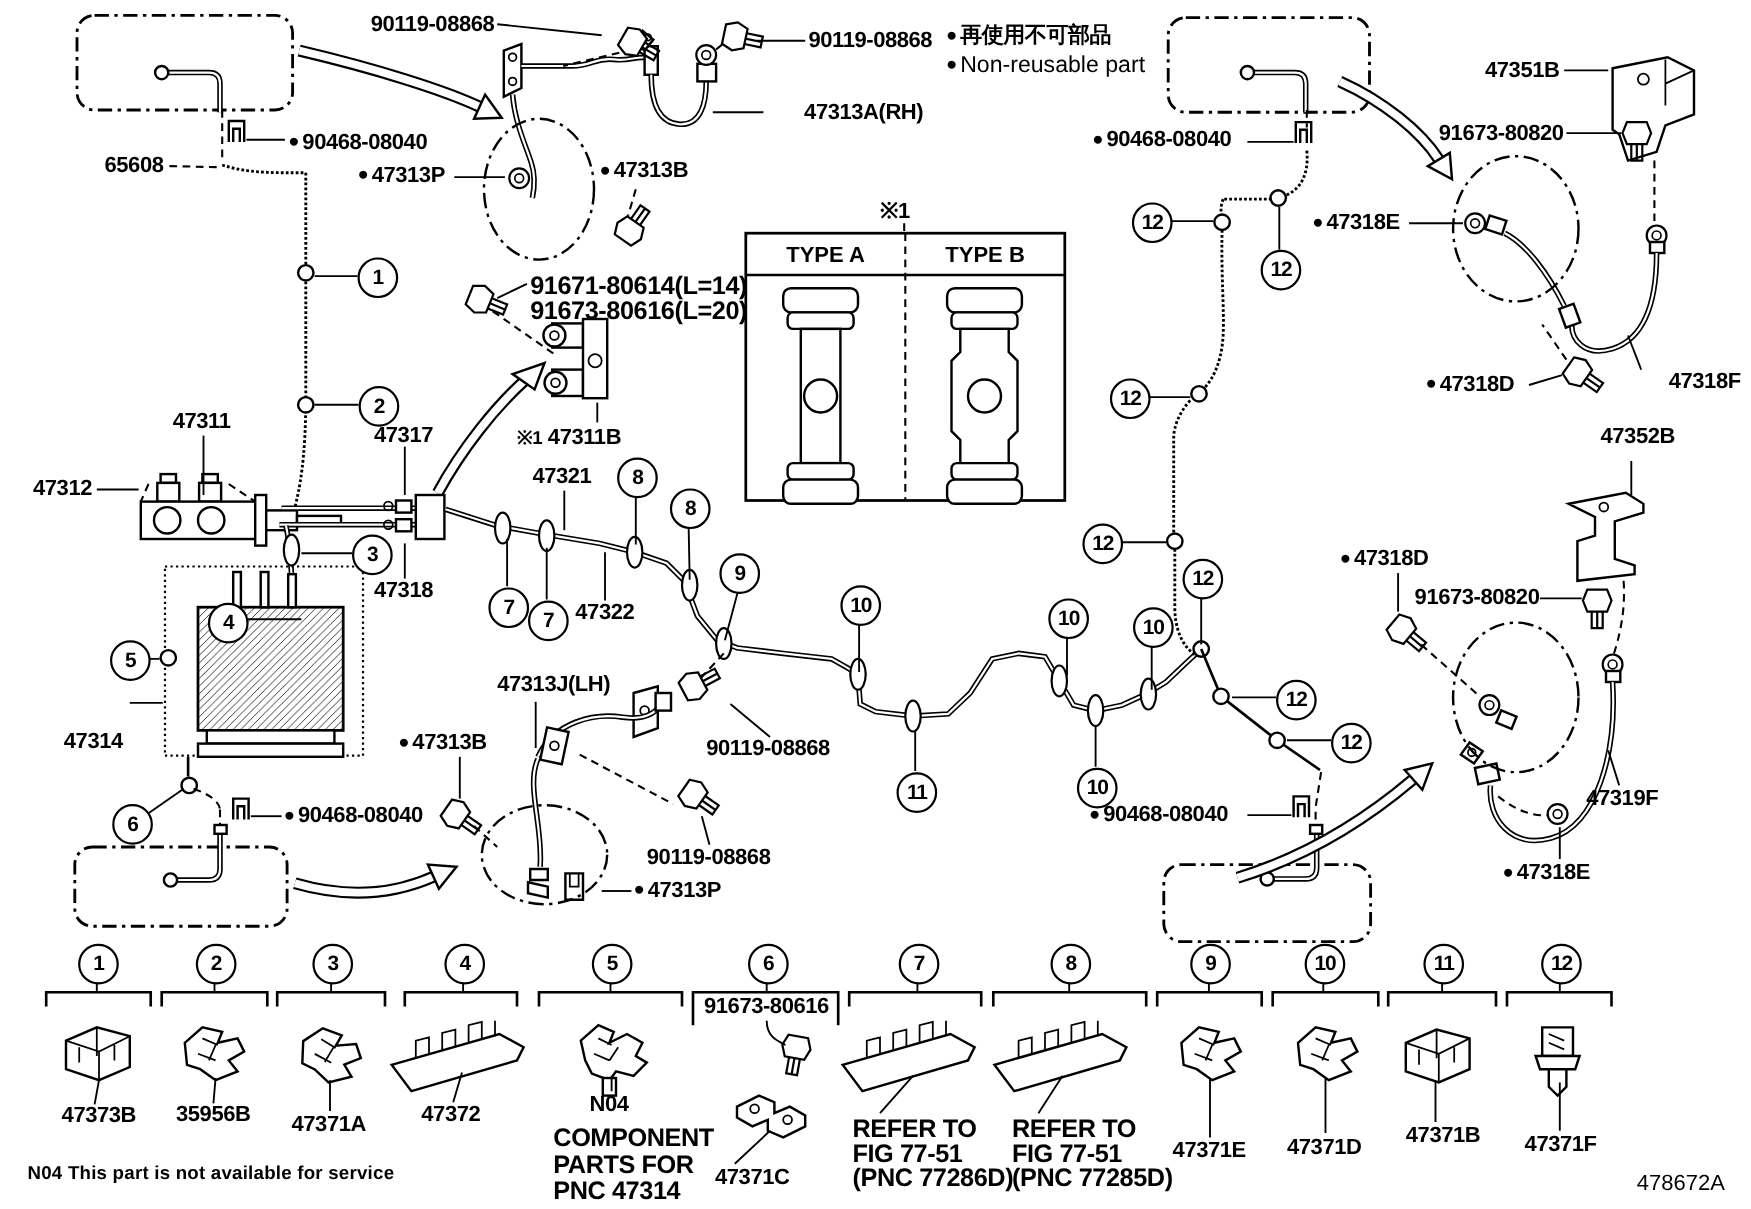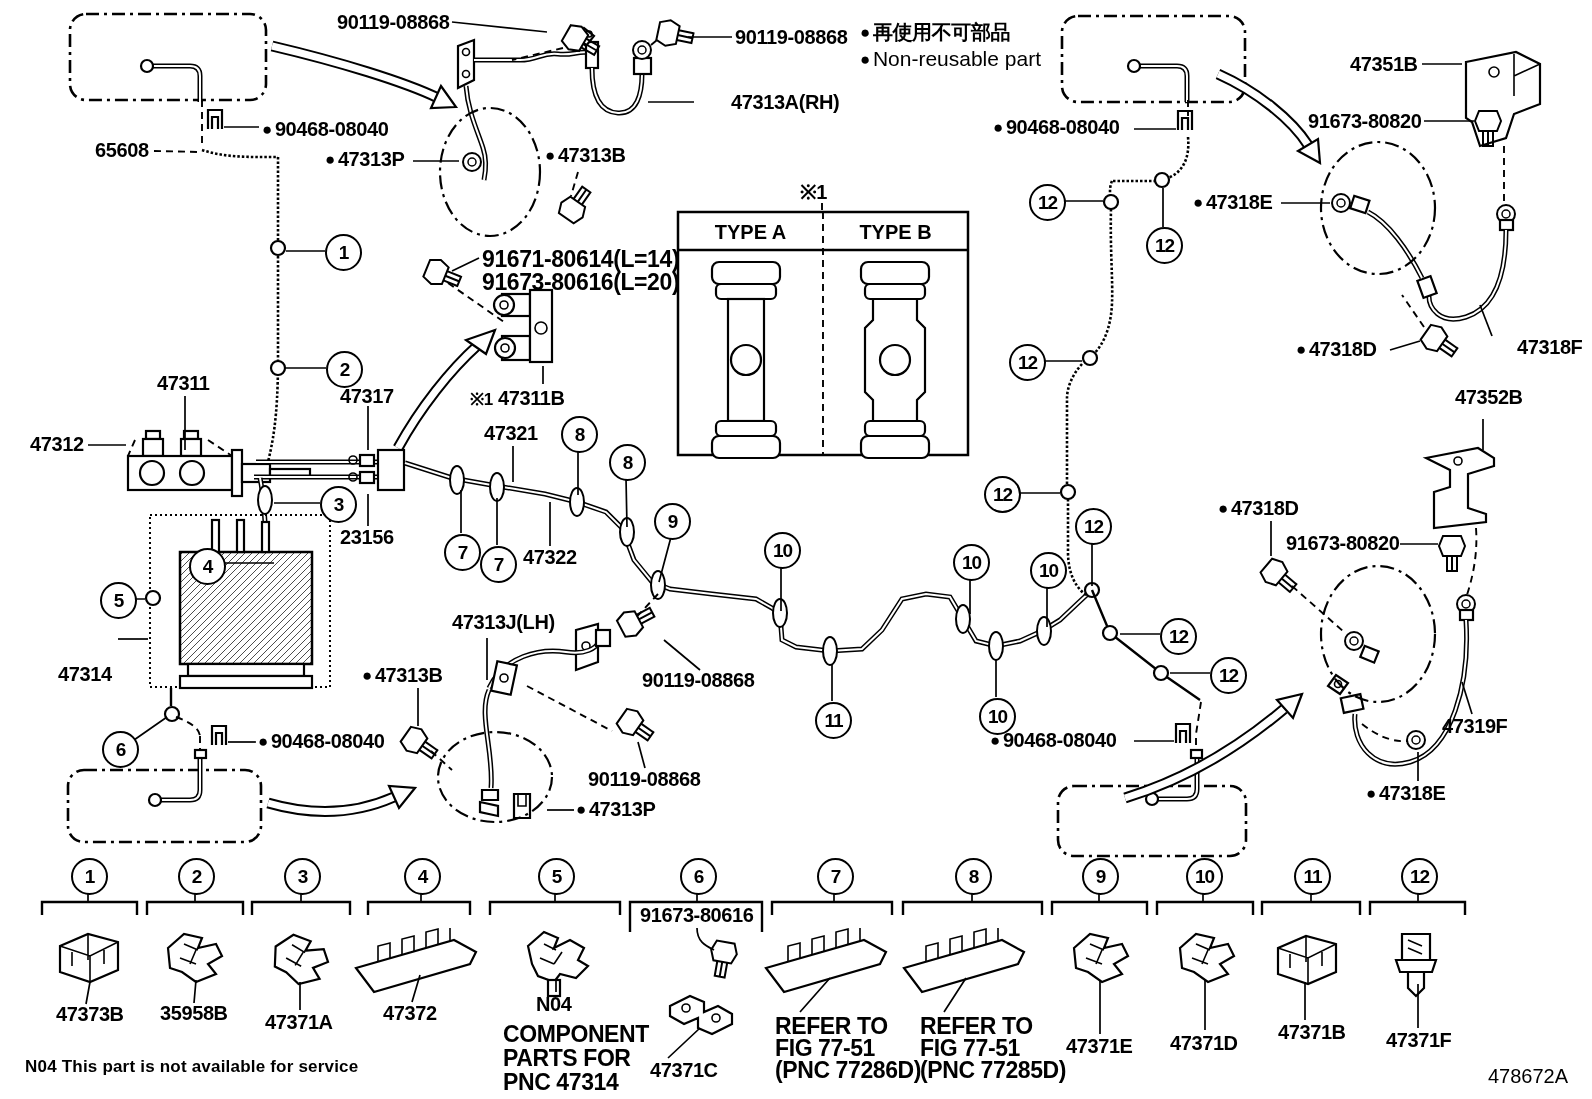--- a/index.html
+++ b/index.html
@@ -432,21 +432,21 @@
 <div class="lbl" style="left:262px;top:119px"><span class="blt">●</span><span>90468-08040</span></div>
 <div class="lbl" style="left:95px;top:140px">65608</div>
 <div class="lbl" style="left:325px;top:149px"><span class="blt">●</span><span>47313P</span></div>
 <div class="lbl" style="left:545px;top:145px"><span class="blt">●</span><span>47313B</span></div>
 <div class="lbl md" style="left:482px;top:247px">91671-80614(L=14)</div>
 <div class="lbl md" style="left:482px;top:270px">91673-80616(L=20)</div>
 <div class="lbl" style="left:470px;top:388px"><span class="sm">※1</span> <span>47311B</span></div>
 <div class="lbl" style="left:157px;top:373px">47311</div>
 <div class="lbl" style="left:30px;top:434px">47312</div>
 <div class="lbl" style="left:340px;top:386px">47317</div>
-<div class="lbl" style="left:340px;top:527px">23156</div>
+<div class="lbl" style="left:340px;top:527px">47318</div>
 <div class="lbl" style="left:484px;top:423px">47321</div>
 <div class="lbl" style="left:523px;top:547px">47322</div>
 <div class="lbl" style="left:58px;top:664px">47314</div>
 <div class="lbl" style="left:452px;top:612px">47313J(LH)</div>
 <div class="lbl" style="left:362px;top:665px"><span class="blt">●</span><span>47313B</span></div>
 <div class="lbl" style="left:258px;top:731px"><span class="blt">●</span><span>90468-08040</span></div>
 <div class="lbl" style="left:642px;top:670px">90119-08868</div>
 <div class="lbl" style="left:588px;top:769px">90119-08868</div>
 <div class="lbl" style="left:576px;top:799px"><span class="blt">●</span><span>47313P</span></div>
 <div class="lbl" style="left:993px;top:117px"><span class="blt">●</span><span>90468-08040</span></div>
@@ -497,21 +497,21 @@
 <div class="bal" style="left:538px;top:858px">5</div>
 <div class="bal" style="left:680px;top:858px">6</div>
 <div class="bal" style="left:817px;top:858px">7</div>
 <div class="bal" style="left:955px;top:858px">8</div>
 <div class="bal" style="left:1082px;top:858px">9</div>
 <div class="bal" style="left:1186px;top:858px">10</div>
 <div class="bal" style="left:1294px;top:858px">11</div>
 <div class="bal" style="left:1401px;top:858px">12</div>
 
 <div class="lbl" style="left:56px;top:1004px">47373B</div>
-<div class="lbl" style="left:160px;top:1003px">35958B</div>
+<div class="lbl" style="left:160px;top:1003px">35956B</div>
 <div class="lbl" style="left:265px;top:1012px">47371A</div>
 <div class="lbl" style="left:383px;top:1003px">47372</div>
 <div class="lbl" style="left:536px;top:994px">N04</div>
 <div class="lbl md" style="left:503px;top:1022px">COMPONENT</div>
 <div class="lbl md" style="left:503px;top:1046px">PARTS FOR</div>
 <div class="lbl md" style="left:503px;top:1070px">PNC 47314</div>
 <div class="lbl" style="left:640px;top:905px">91673-80616</div>
 <div class="lbl" style="left:650px;top:1060px">47371C</div>
 <div class="lbl md" style="left:775px;top:1014px">REFER TO</div>
 <div class="lbl md" style="left:775px;top:1036px">FIG 77-51</div>

